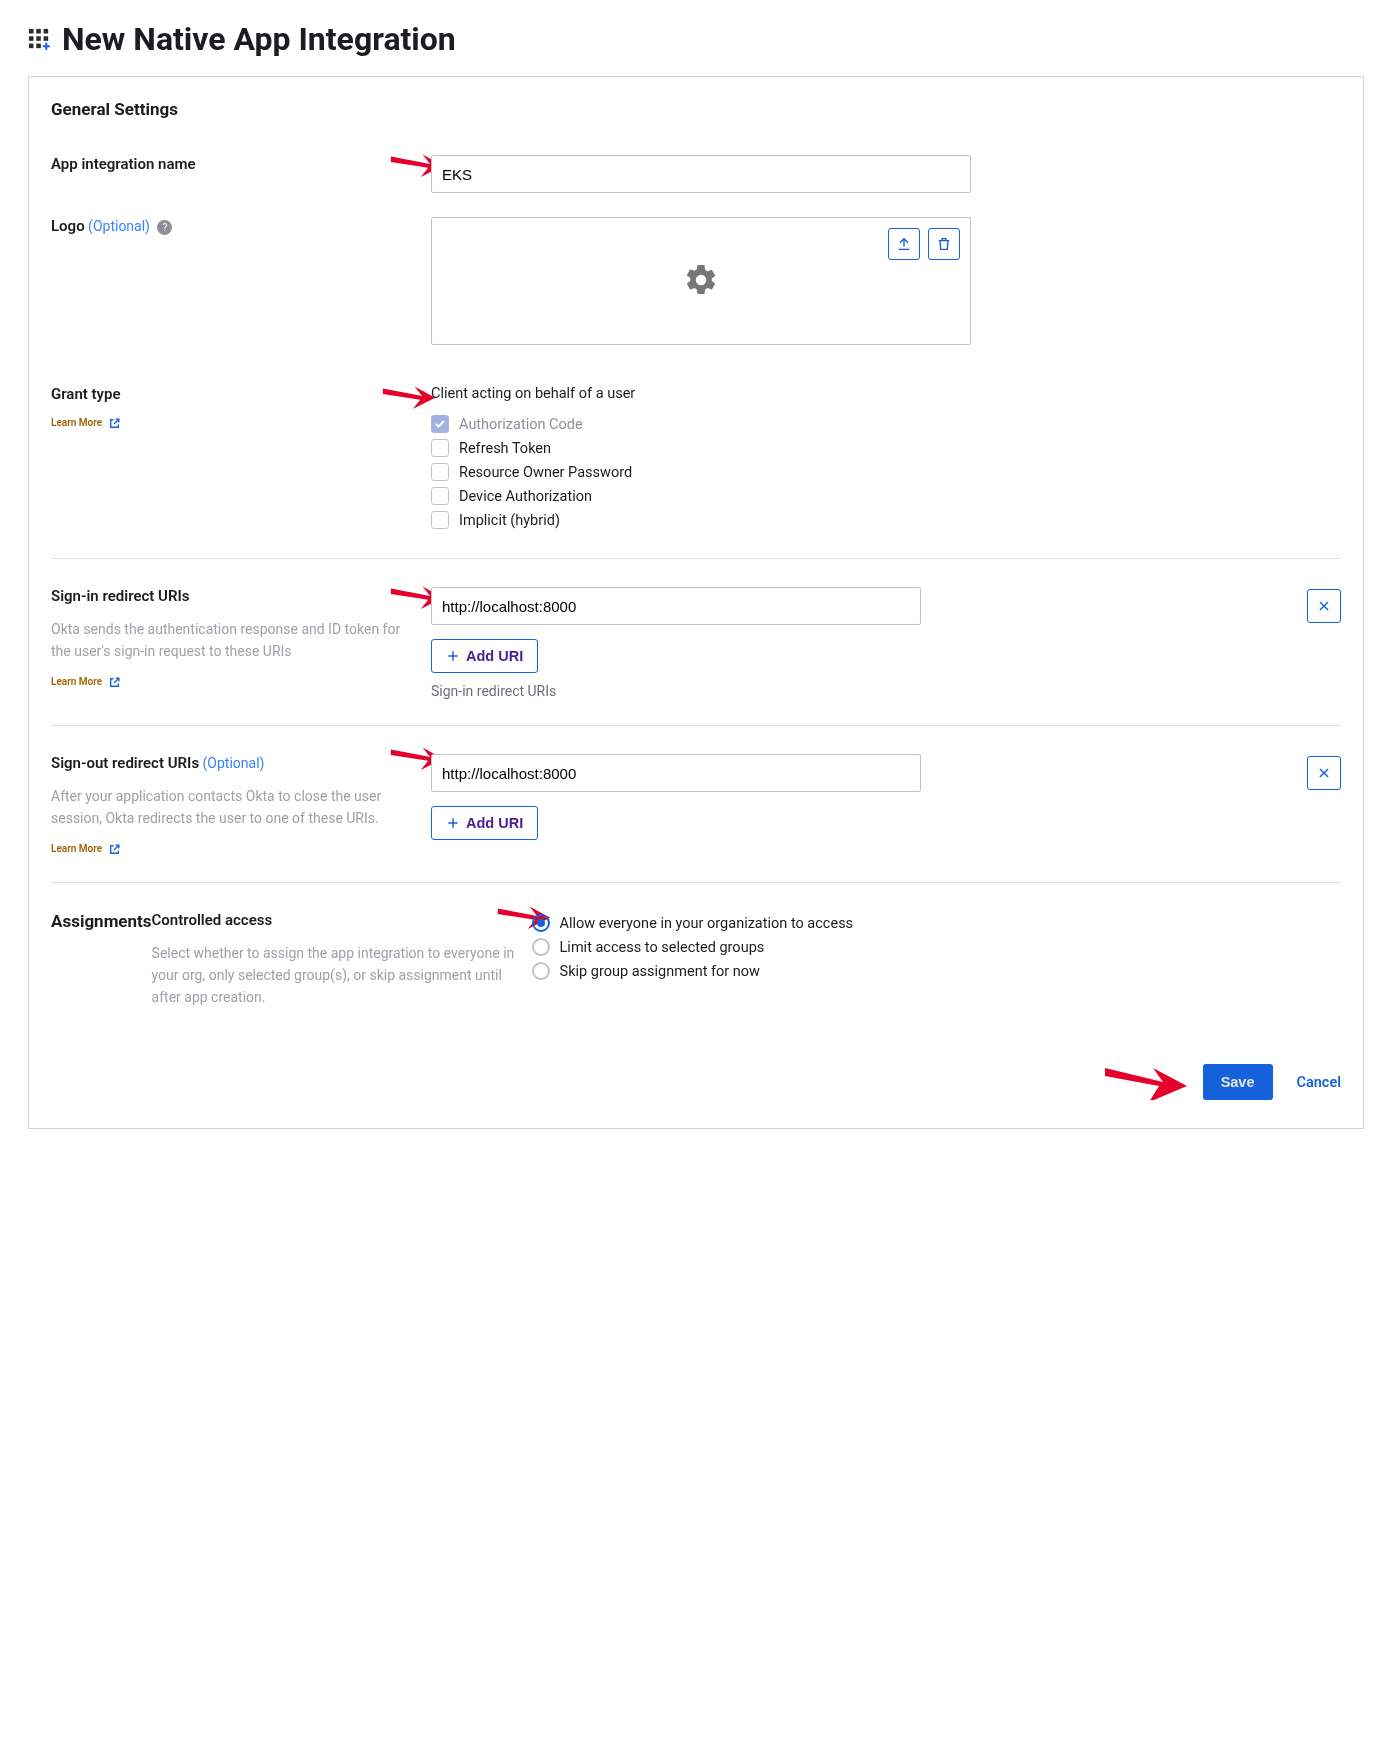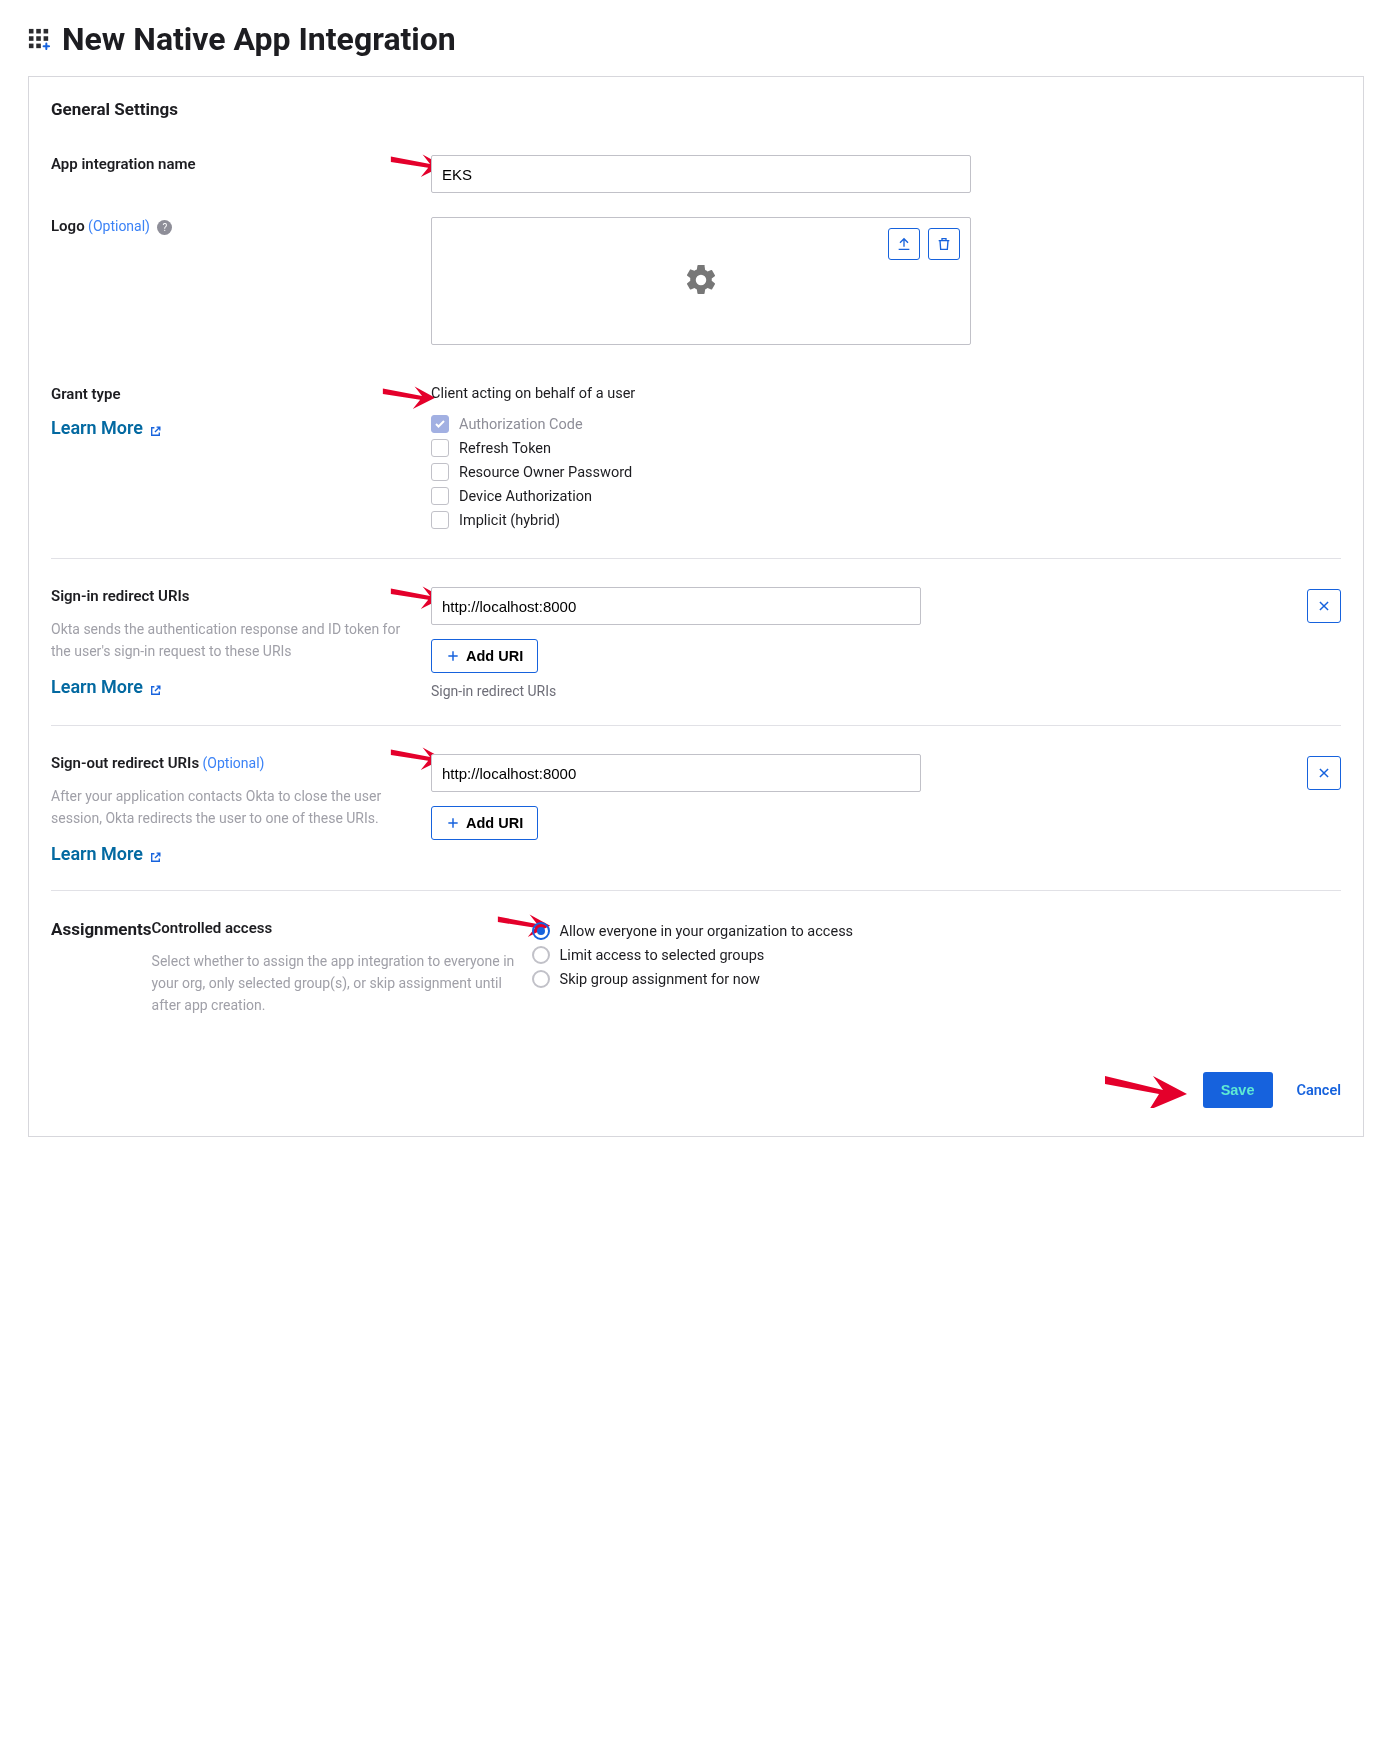--- a/index.html
+++ b/index.html
@@ -53,26 +53,26 @@
     font-size: 15px;
   }
   .optional { color: #3b82f6; font-weight:400;}
   .left .help {
     color: #a0a0a8;
     font-size: 14px;
     margin-top: 14px;
     line-height: 1.55;
   }
   .learn-more {
-    color: #0369a1;
-    font-size: 18px;
+    color: #a16207;
+    font-size: 10px;
     font-weight: 600;
     margin-top: 14px;
     display: inline-flex;
-    align-items: flex-end;
+    align-items: flex-start;
     gap: 6px;
     cursor: pointer;
   }
   .right {
     flex: 1;
     position: relative;
   }
   input.text {
     width: 100%;
     max-width: 540px;
@@ -138,21 +138,21 @@
     border-radius:3px;
     display:flex; align-items:center; justify-content:center;
     color:#1662dd;
     cursor:pointer;
     margin-left:auto;
     flex-shrink:0;
   }
   .add-uri-btn {
     margin-top: 14px;
     border:1px solid #1662dd;
-    color:#000000;
+    color:#4c1d95;
     background:#fff;
     padding: 8px 14px;
     font-size:14.5px;
     font-weight:600;
     display:inline-flex;
     align-items:center;
     gap:6px;
     cursor:pointer;
     border-radius:3px;
     text-align:right;
@@ -175,21 +175,21 @@
     content:'';
     width:8px; height:8px; border-radius:50%; background:#1662dd;
   }
   .footer {
     display:flex; justify-content:flex-end; gap:24px;
     padding: 44px 0 4px 0;
     align-items:center;
     position:relative;
   }
   .btn-primary {
-    background:#1662dd; color:#5eead4;
+    background:#1662dd; color:#e5e5e5;
     border:none; padding:10px 18px;
     font-weight:600; font-size:14.5px;
     border-radius:3px; cursor:pointer;
   }
   .btn-link {
     color:#1662dd; font-weight:600; font-size:14.5px;
     cursor:pointer;
   }
   .qmark {
     display:inline-flex; width:15px; height:15px;

